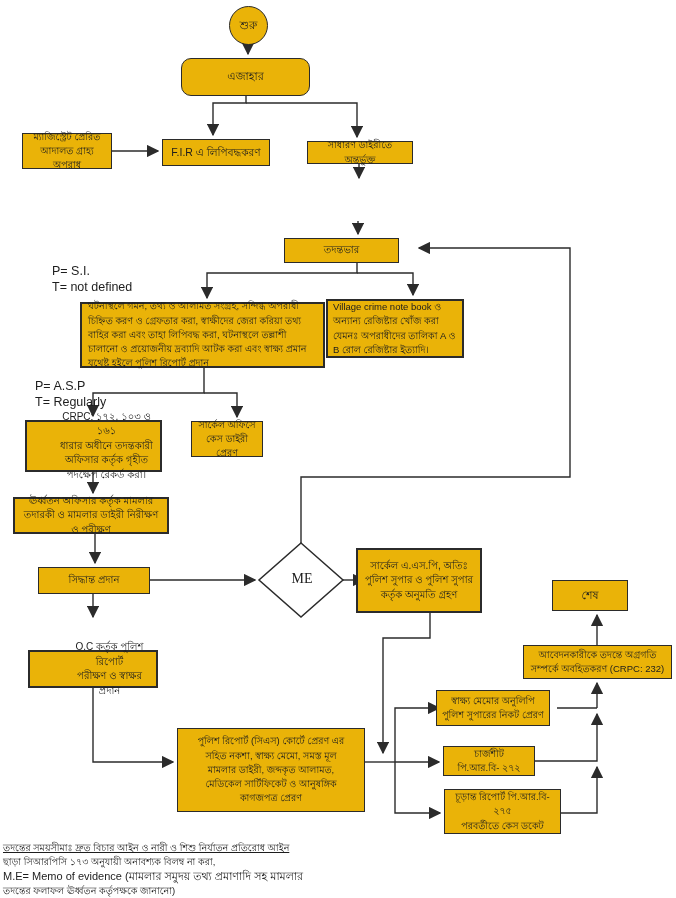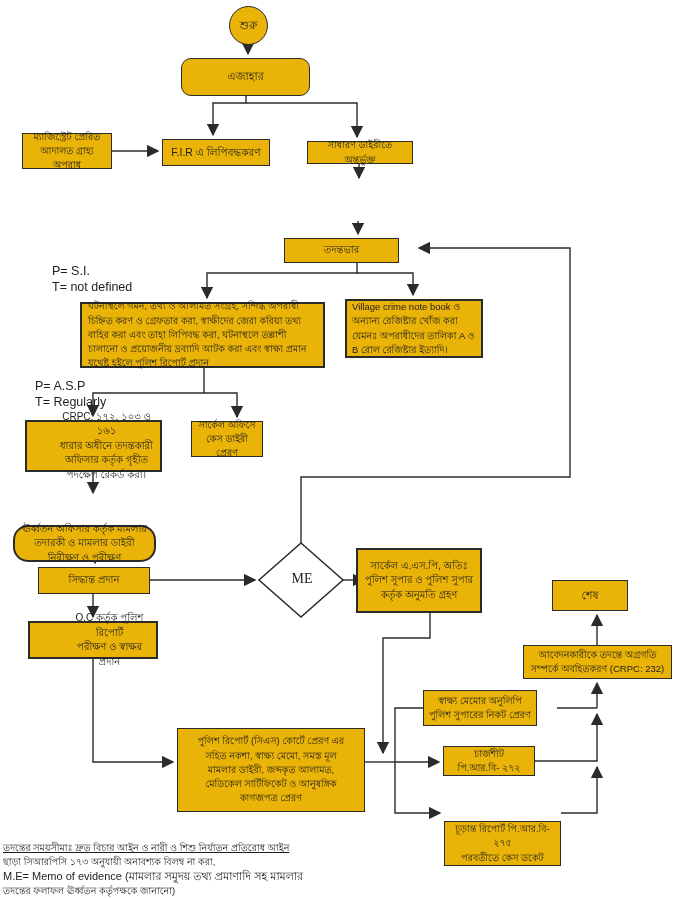--- a/index.html
+++ b/index.html
@@ -128,54 +128,54 @@
   <div class="box fs9" style="left:307px;top:141px;width:106px;height:23px;">সাধারণ ডাইরীতে অন্তর্ভুক্ত</div>
 
 
   <div class="box" style="left:284px;top:238px;width:115px;height:25px;">তদন্তভার</div>
 
   <div class="plain" style="left:52px;top:264px;">P= S.I.
 T= not defined</div>
 
   <div class="box thick fs9 ta-left" style="left:80px;top:302px;width:245px;height:66px;padding:20px 6px;">ঘটনাস্থলে গমন, তথ্য ও আলামত সংগ্রহ, সন্দিগ্ধ অপরাধী চিহ্নিত করণ ও গ্রেফতার করা, স্বাক্ষীদের জেরা করিয়া তথ্য বাহির করা এবং তাহা লিপিবদ্ধ করা, ঘটনাস্থলে তল্লাশী চালানো ও প্রয়োজনীয় দ্রব্যাদি আটক করা এবং স্বাক্ষ্য প্রমান যথেষ্ট হইলে পুলিশ রিপোর্ট প্রদান</div>
 
-  <div class="box thick fs9 ta-left" style="left:345px;top:299px;width:138px;height:59px;padding:3px 5px;">Village crime note book ও অন্যান্য রেজিষ্টার খোঁজ করা যেমনঃ অপরাধীদের তালিকা A ও B রোল রেজিষ্টার ইত্যাদি।</div>
+  <div class="box thick fs9 ta-left" style="left:326px;top:299px;width:138px;height:59px;padding:3px 5px;">Village crime note book ও অন্যান্য রেজিষ্টার খোঁজ করা যেমনঃ অপরাধীদের তালিকা A ও B রোল রেজিষ্টার ইত্যাদি।</div>
 
   <div class="plain" style="left:35px;top:379px;">P= A.S.P
 T= Regularly</div>
 
   <div class="box thick" style="left:25px;top:420px;width:137px;height:52px;padding-left:30px;">CRPC: ১৭২, ১০৩ ও ১৬১
 ধারার অধীনে তদন্তকারী অফিসার কর্তৃক গৃহীত পদক্ষেপ রেকর্ড করা।</div>
 
   <div class="box fs9" style="left:191px;top:421px;width:72px;height:36px;">সার্কেল অফিসে কেস ডাইরী প্রেরণ</div>
 
-  <div class="box thick" style="left:13px;top:525px;width:143px;height:37px;border-radius:15px;">ঊর্ধ্বতন অফিসার কর্তৃক মামলার তদারকী ও মামলার ডাইরী নিরীক্ষণ ও পরীক্ষণ</div>
+  <div class="box thick" style="left:13px;top:497px;width:156px;height:37px;">ঊর্ধ্বতন অফিসার কর্তৃক মামলার তদারকী ও মামলার ডাইরী নিরীক্ষণ ও পরীক্ষণ</div>
 
   <div class="box" style="left:38px;top:567px;width:112px;height:27px;">সিদ্ধান্ত প্রদান</div>
 
   <div class="me-label" style="left:290px;top:571px;width:24px;text-align:center;">ME</div>
 
   <div class="box thick" style="left:356px;top:548px;width:126px;height:65px;">সার্কেল এ.এস.পি, অতিঃ পুলিশ সুপার ও পুলিশ সুপার কর্তৃক অনুমতি গ্রহণ</div>
 
   <div class="box" style="left:552px;top:580px;width:76px;height:31px;font-size:11px;">শেষ</div>
 
   <div class="box fs9" style="left:523px;top:645px;width:149px;height:34px;">আবেদনকারীকে তদন্তে অগ্রগতি সম্পর্কে অবহিতকরণ (CRPC: 232)</div>
 
-  <div class="box thick" style="left:28px;top:621px;width:130px;height:38px;padding-left:37px;">O.C কর্তৃক পুলিশ রিপোর্ট
+  <div class="box thick" style="left:28px;top:650px;width:130px;height:38px;padding-left:37px;">O.C কর্তৃক পুলিশ রিপোর্ট
 পরীক্ষণ ও স্বাক্ষর প্রদান</div>
 
   <div class="box fs9" style="left:177px;top:728px;width:188px;height:84px;padding:3px 16px;">পুলিশ রিপোর্ট (সিএস) কোর্টে প্রেরণ এর সহিত নকশা, স্বাক্ষ্য মেমো, সমস্ত মূল মামলার ডাইরী, জব্দকৃত আলামত, মেডিকেল সার্টিফিকেট ও আনুষঙ্গিক কাগজপত্র প্রেরণ</div>
 
-  <div class="box fs9" style="left:423px;top:690px;width:114px;height:36px;">স্বাক্ষ্য মেমোর অনুলিপি
+  <div class="box fs9" style="left:436px;top:690px;width:114px;height:36px;">স্বাক্ষ্য মেমোর অনুলিপি
 পুলিশ সুপারের নিকট প্রেরণ</div>
 
   <div class="box fs9" style="left:443px;top:746px;width:92px;height:30px;">চার্জশীট
 পি.আর.বি- ২৭২</div>
 
-  <div class="box fs9" style="left:444px;top:789px;width:117px;height:45px;margin-top:32px;">চূড়ান্ত রিপোর্ট পি.আর.বি-
+  <div class="box fs9" style="left:444px;top:789px;width:117px;height:45px;">চূড়ান্ত রিপোর্ট পি.আর.বি-
 ২৭৫
 পরবর্তীতে কেস ডকেট</div>
 
   <div class="footnote" style="left:3px;top:841px;width:360px;">
     <div class="u">তদন্তের সময়সীমাঃ দ্রুত বিচার আইন ও নারী ও শিশু নির্যাতন প্রতিরোধ আইন</div>
     <div>ছাড়া সিআরপিসি ১৭৩ অনুযায়ী অনাবশ্যক বিলম্ব না করা,</div>
     <div class="me-line">M.E= Memo of evidence (মামলার সমুদয় তথ্য প্রমাণাদি সহ মামলার</div>
     <div>তদন্তের ফলাফল ঊর্ধ্বতন কর্তৃপক্ষকে জানানো)</div>
   </div>
 

